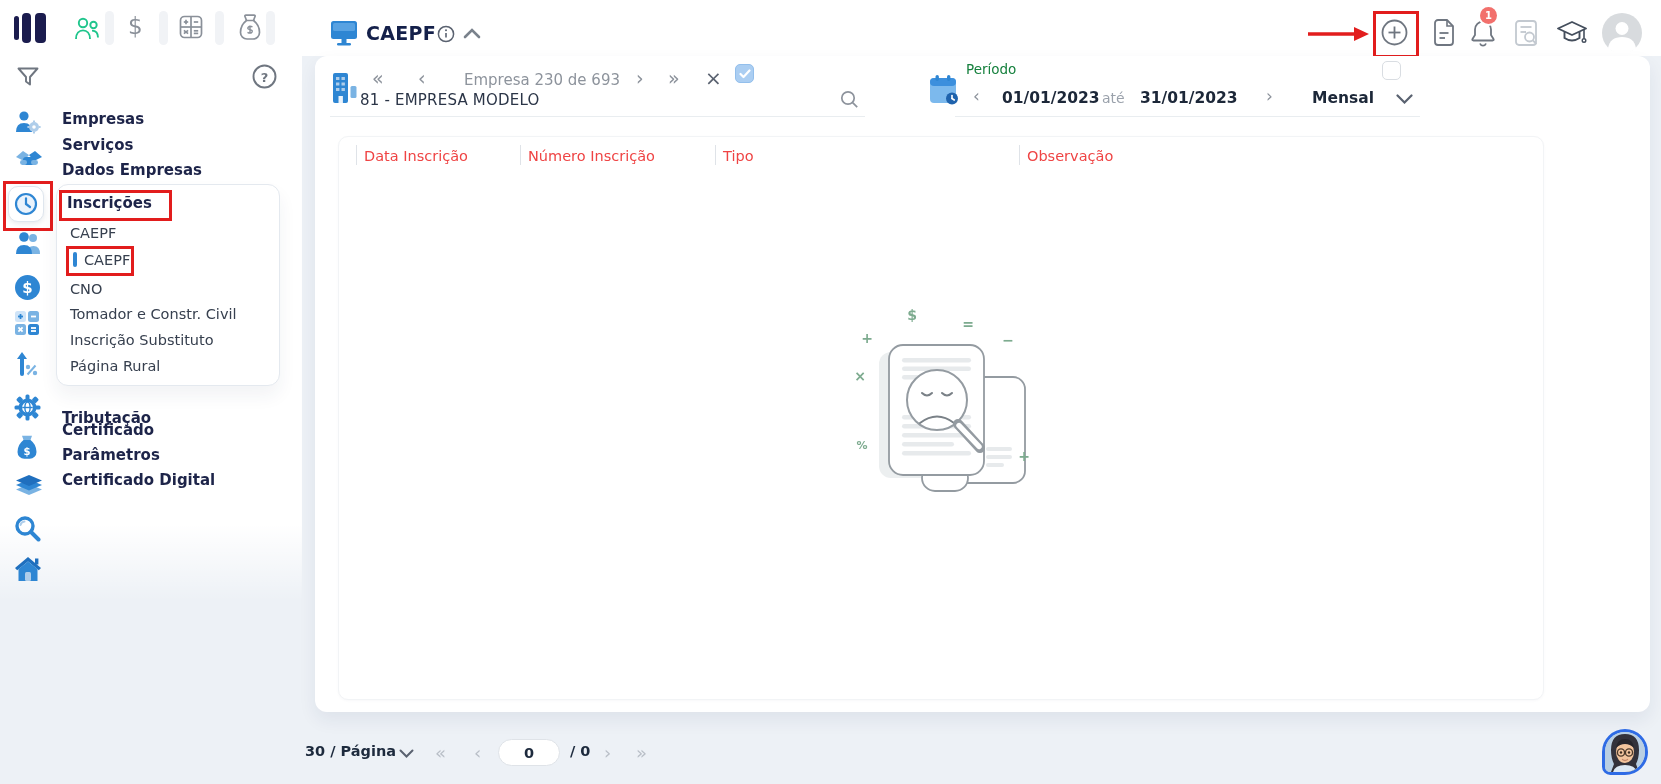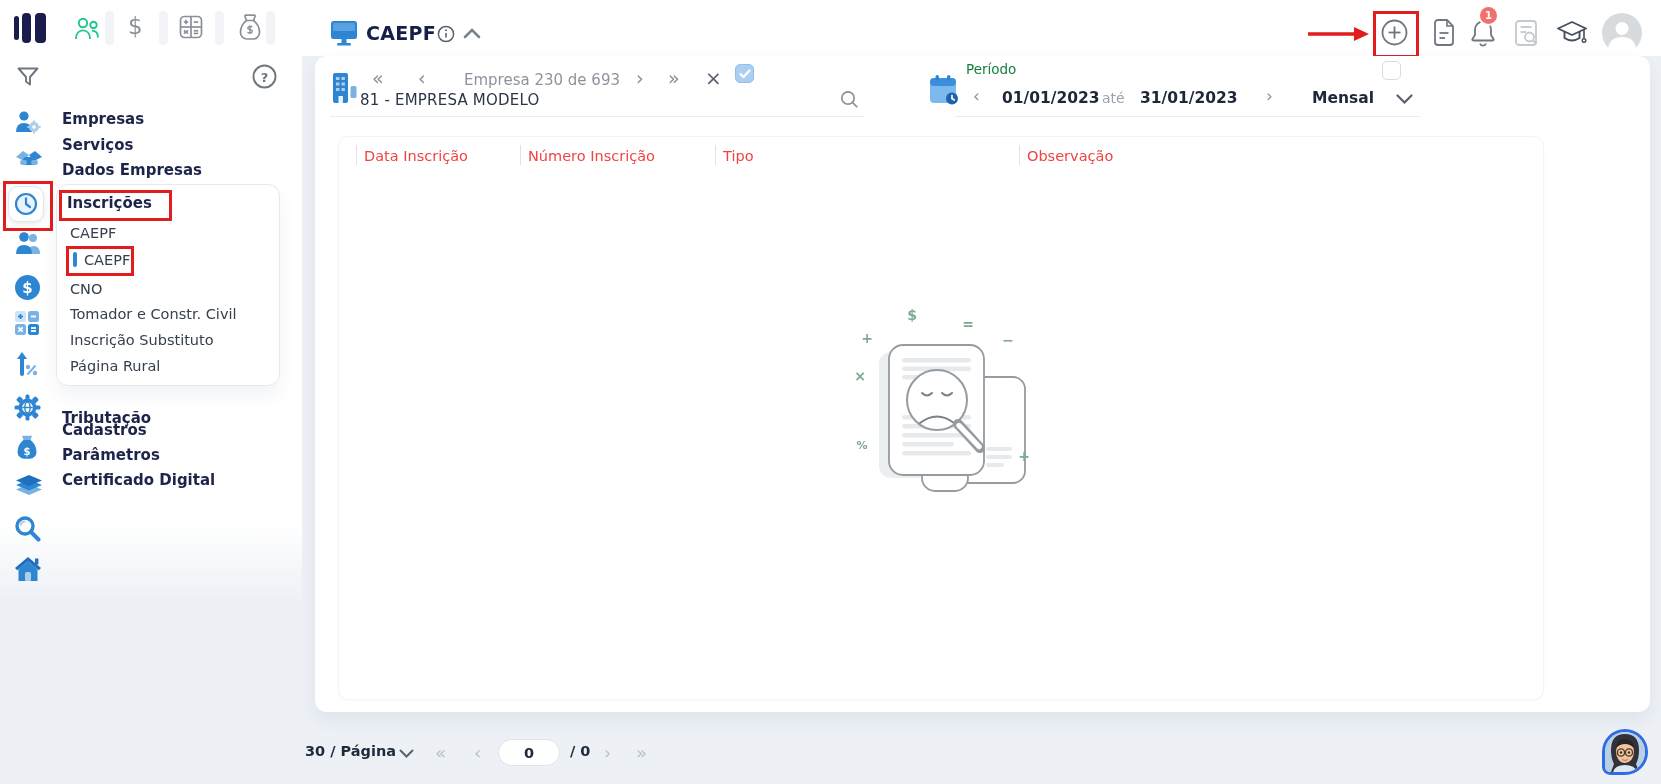--- a/index.html
+++ b/index.html
@@ -323,21 +323,21 @@
   <div class="submenu-item" style="top:225px;">CAEPF</div>
   <div class="abs red-box anno" style="left:66px;top:246px;width:62px;height:24px;"></div>
   <div class="abs" style="left:73px;top:252px;width:4px;height:15px;background:#2e86d3;border-radius:2px;"></div>
   <div class="submenu-item" style="left:84px;top:252px;">CAEPF</div>
   <div class="submenu-item" style="top:281px;">CNO</div>
   <div class="submenu-item" style="top:306px;">Tomador e Constr. Civil</div>
   <div class="submenu-item" style="top:332px;">Inscrição Substituto</div>
   <div class="submenu-item" style="top:358px;">Página Rural</div>
 
   <div class="menu-label" style="top:409px;">Tributação</div>
-  <div class="menu-label" style="top:421px;">Cadastros</div>
+  <div class="menu-label" style="top:421px;">Certificado</div>
   <div class="menu-label" style="top:446px;">Parâmetros</div>
   <div class="menu-label" style="top:471px;">Certificado Digital</div>
 
   <div class="abs" style="left:330px;top:20px;">
     <svg width="28" height="27" viewBox="0 0 28 27">
       <rect x="1" y="1" width="26" height="18" rx="2.5" fill="#2e86d3"></rect>
       <rect x="3" y="3" width="22" height="8" rx="1.5" fill="#58a2e2"></rect>
       <rect x="11.5" y="19" width="5" height="4" fill="#2e86d3"></rect>
       <rect x="7" y="23" width="14" height="2.6" rx="1.3" fill="#2e86d3"></rect>
     </svg>

